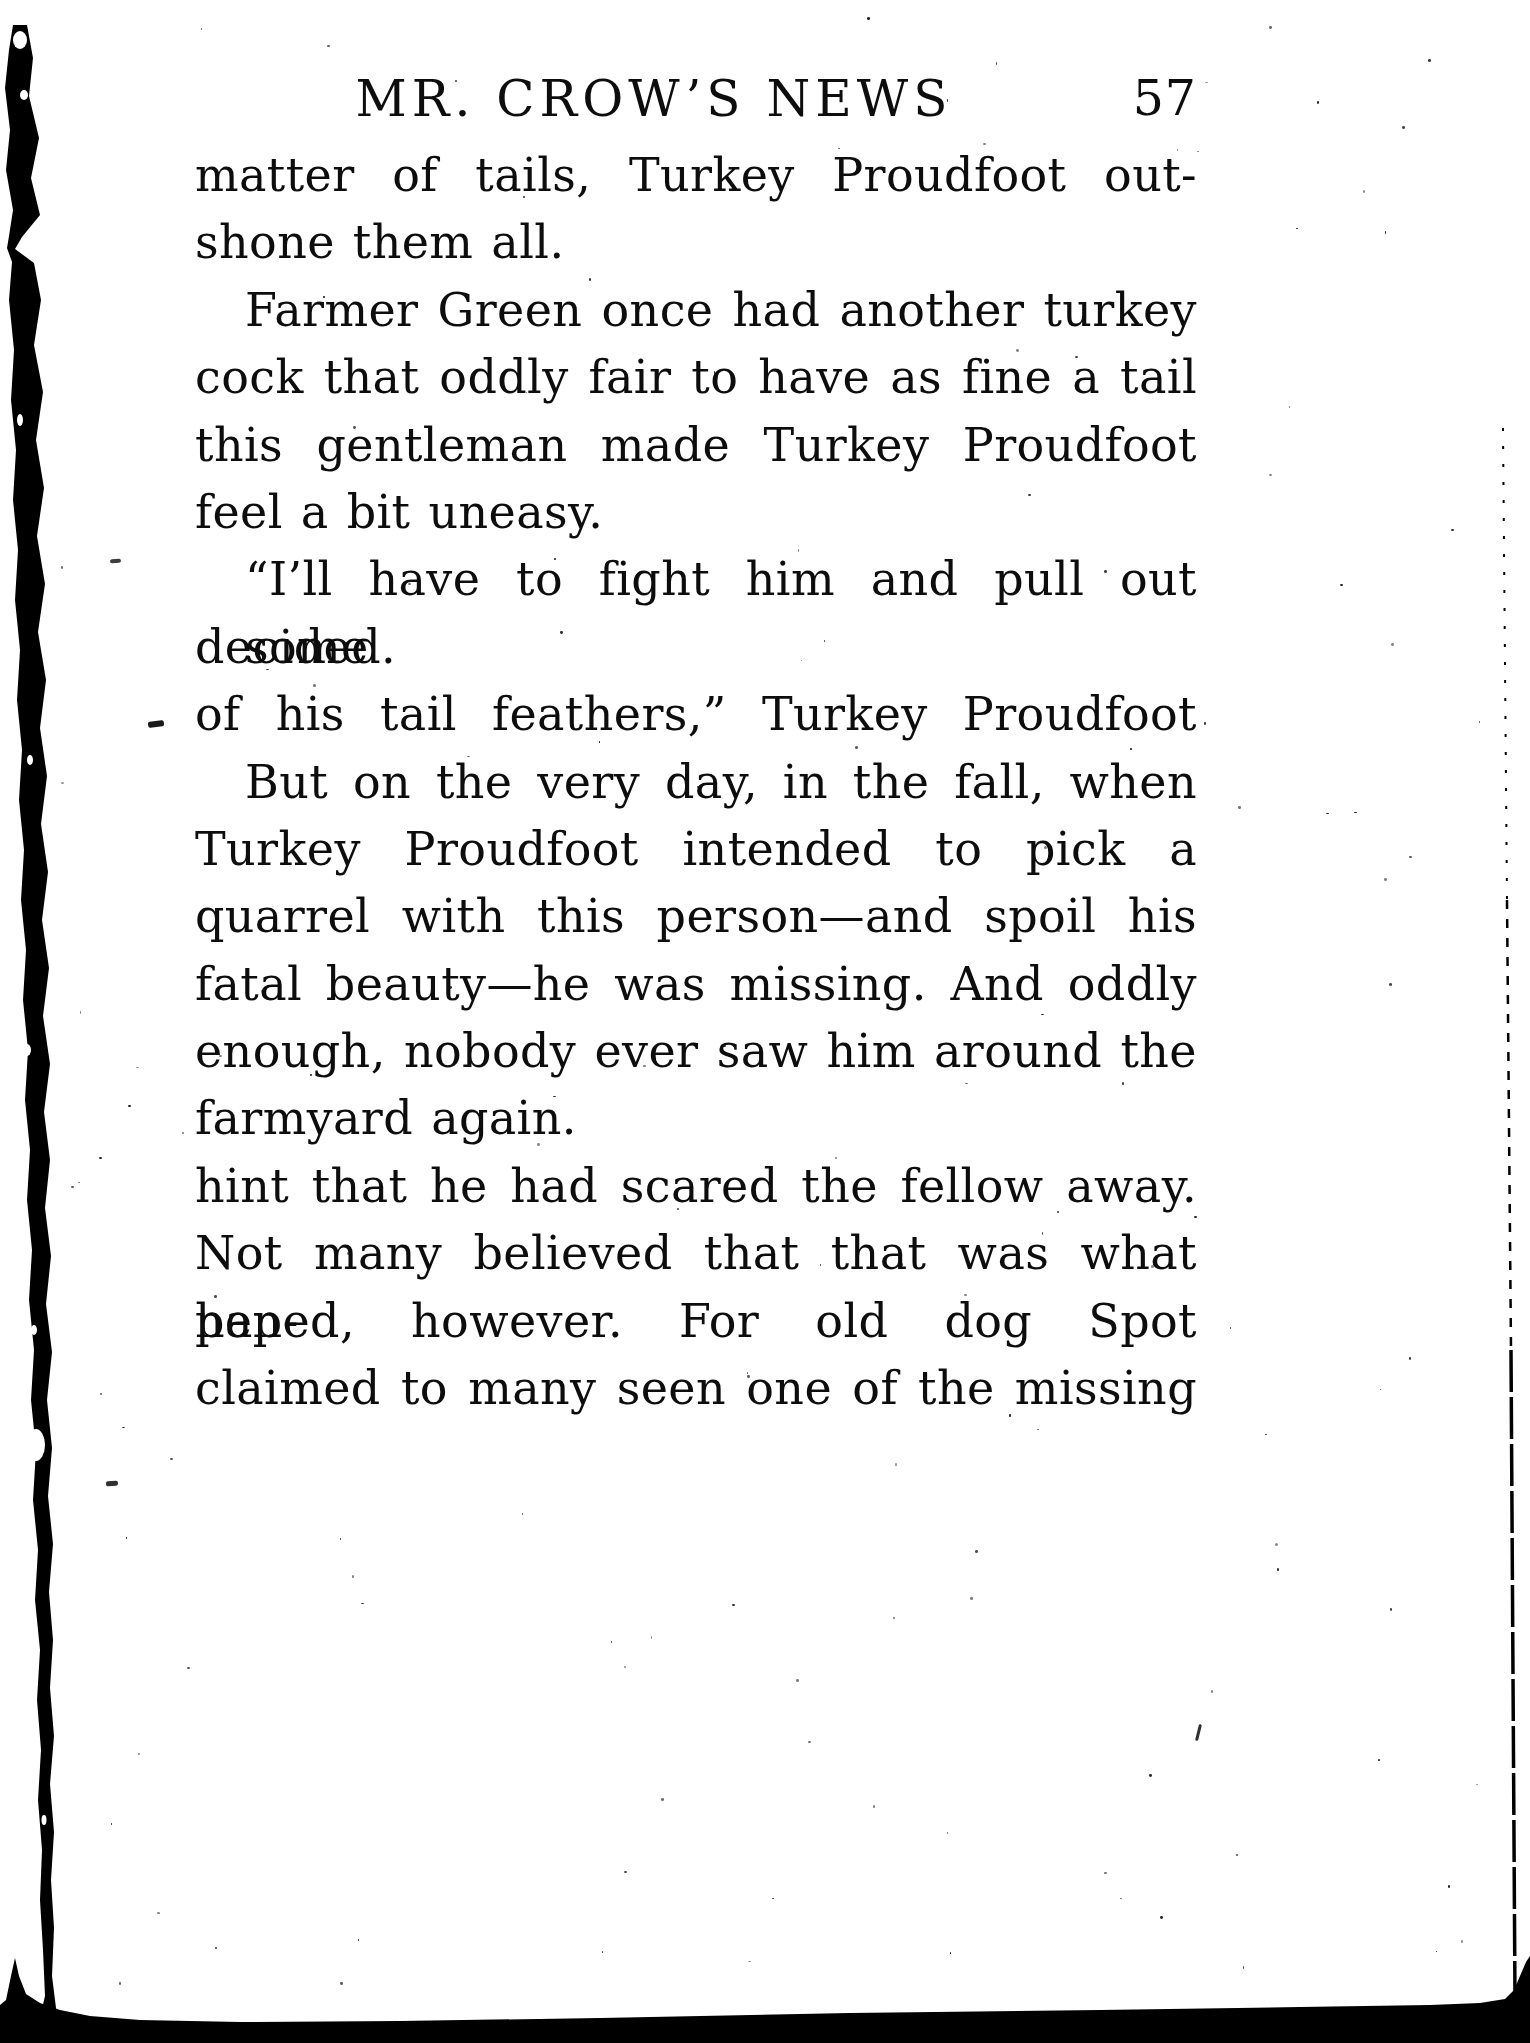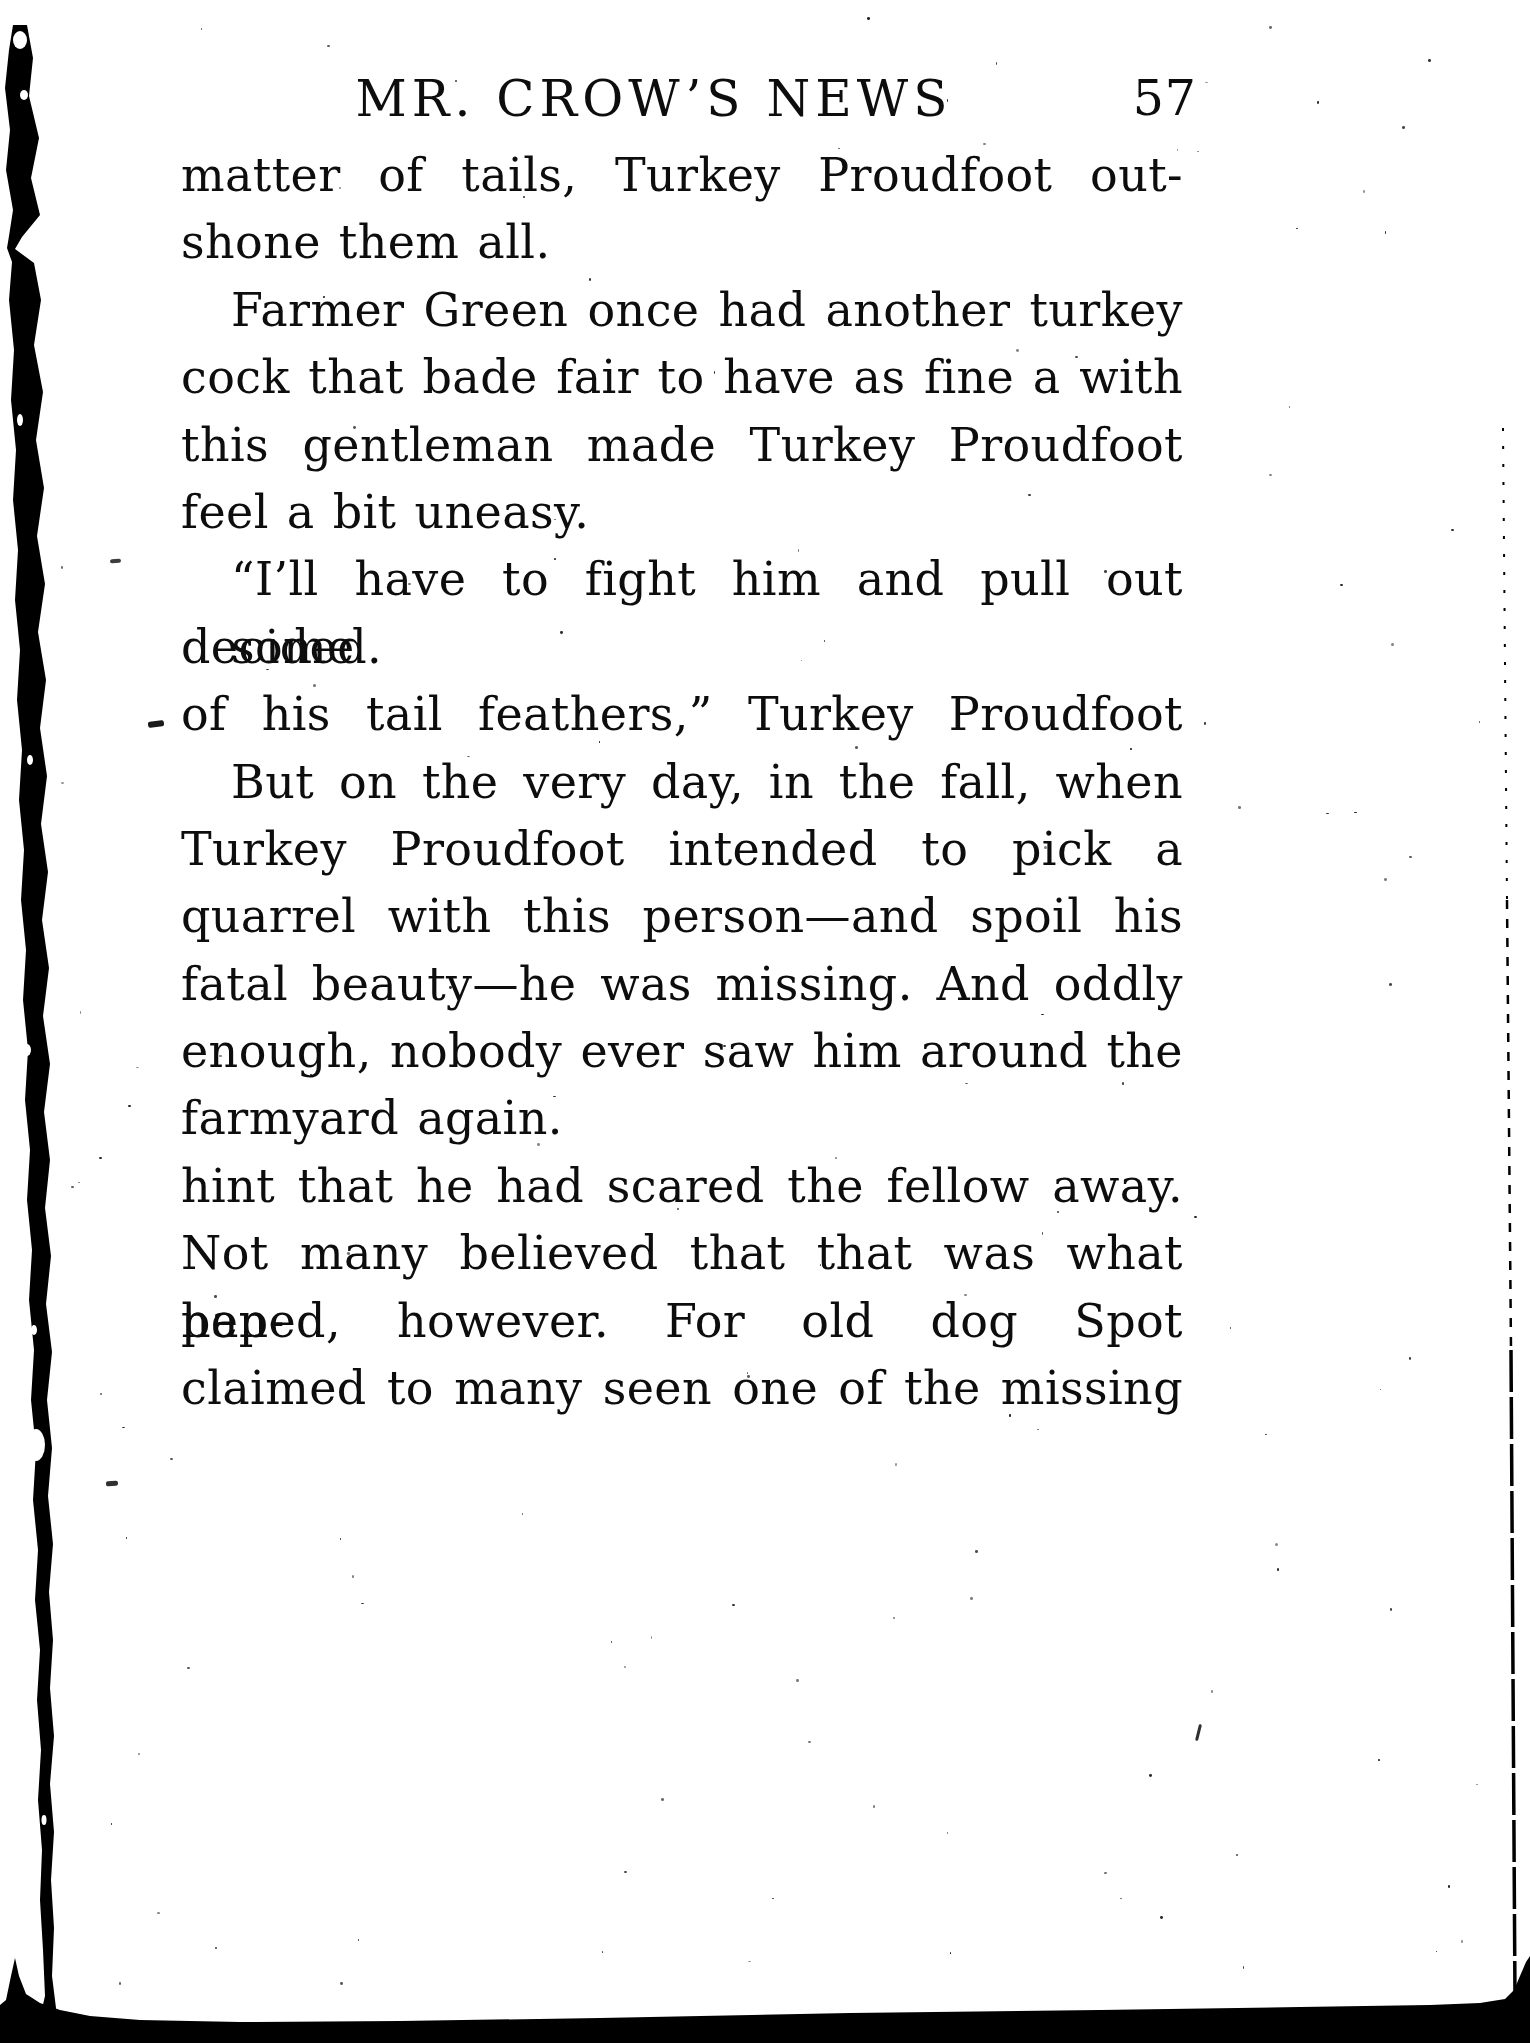--- a/index.html
+++ b/index.html
@@ -16,21 +16,21 @@
     position:absolute;left:195px;top:68px;width:1002px;height:62px;
     line-height:62px;font-size:50px;letter-spacing:5px;
     text-align:center;white-space:nowrap;
   }
   .running-header .title{display:inline-block;transform:translateX(-42px);}
   .page-num{
     position:absolute;right:0;top:0;height:62px;line-height:62px;
     font-size:49px;letter-spacing:1px;
   }
   .body-text{
-    position:absolute;left:181px;top:142px;width:1002px;
+    position:absolute;left:195px;top:142px;width:1002px;
   }
   .text-line{
     height:67.4px;line-height:67.4px;
     font-size:46px;
     letter-spacing:0.4px;
     word-spacing:3px;
     white-space:nowrap;
     text-align:left;
     overflow:visible;
   }
@@ -77,21 +77,21 @@
 
   <div class="running-header">
     <span class="title">MR. CROW’S NEWS</span>
     <span class="page-num">57</span>
   </div>
 
   <div class="body-text">
       <div class="text-line just">matter of tails, Turkey Proudfoot out-</div>
       <div class="text-line">shone them all.</div>
       <div class="text-line just indent">Farmer Green once had another turkey</div>
-      <div class="text-line just">cock that bade fair to have as fine a with</div>
+      <div class="text-line just">cock that oddly fair to have as fine a tail</div>
       <div class="text-line just">this gentleman made Turkey Proudfoot</div>
       <div class="text-line">feel a bit uneasy.</div>
       <div class="text-line just indent">“I’ll have to fight him and pull out some</div>
       <div class="text-line">decided.</div>
       <div class="text-line just">of his tail feathers,” Turkey Proudfoot</div>
       <div class="text-line just indent">But on the very day, in the fall, when</div>
       <div class="text-line just">Turkey Proudfoot intended to pick a</div>
       <div class="text-line just">quarrel with this person—and spoil his</div>
       <div class="text-line just">fatal beauty—he was missing.  And oddly</div>
       <div class="text-line just">enough, nobody ever saw him around the</div>

